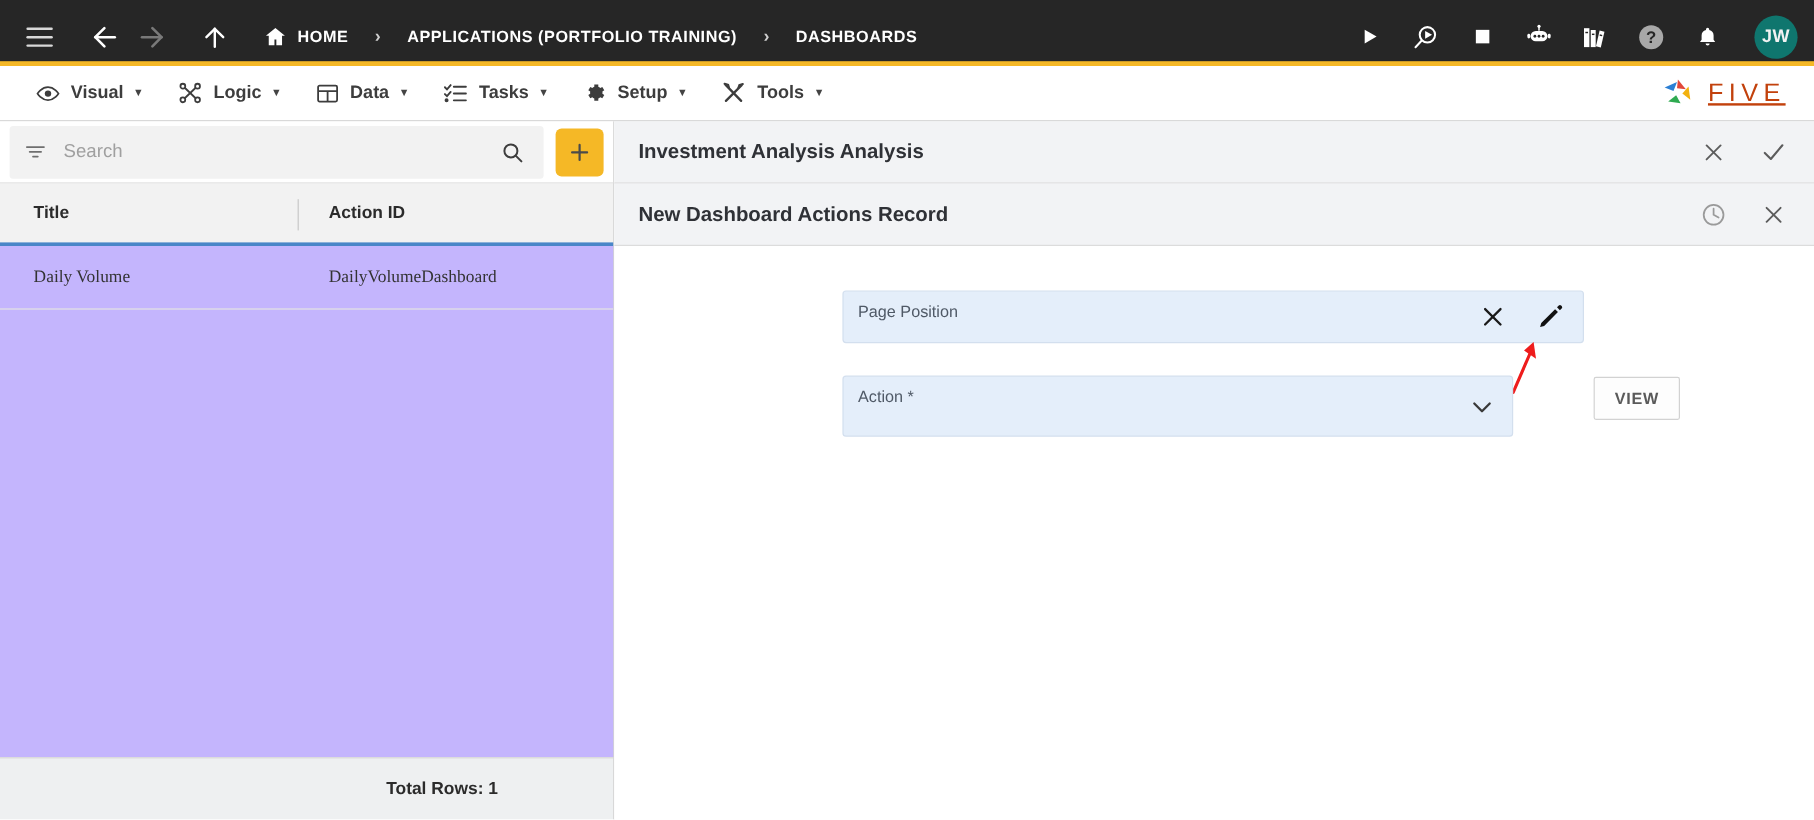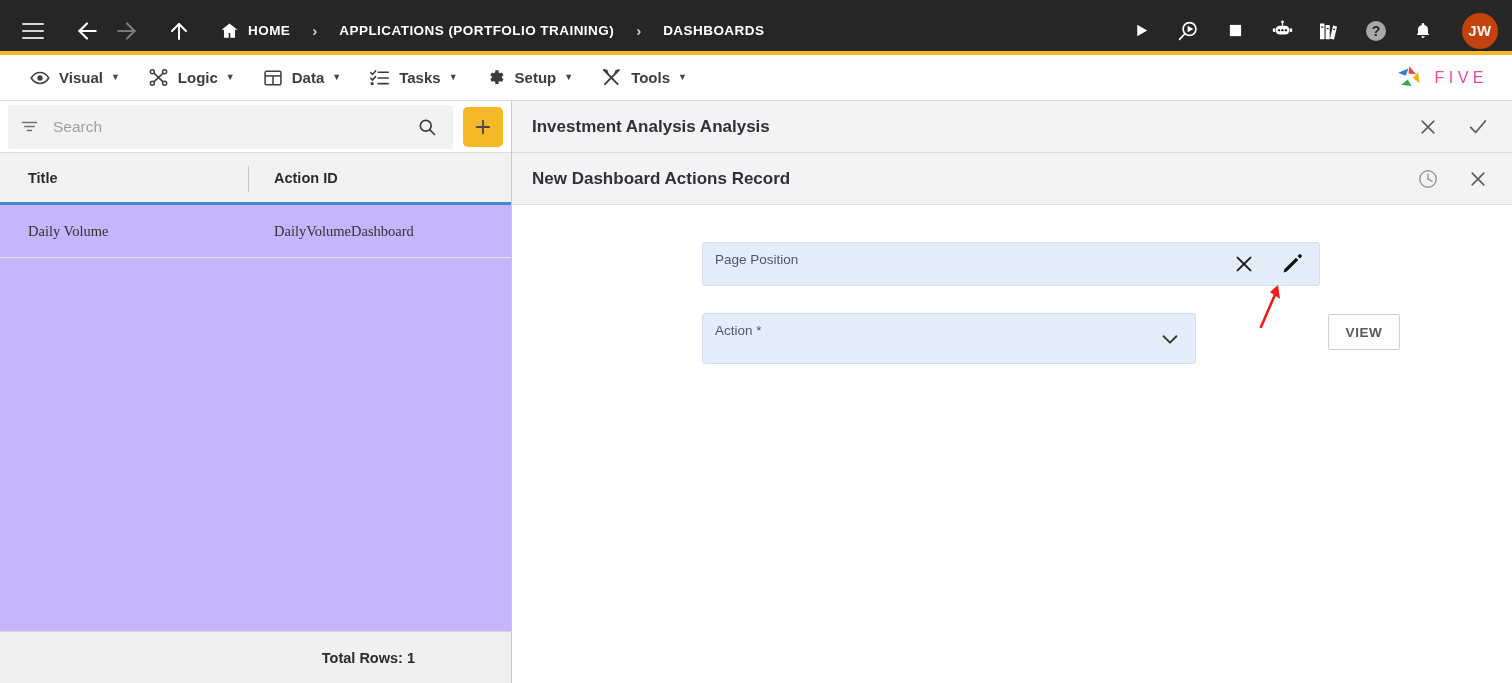--- a/index.html
+++ b/index.html
@@ -48,21 +48,21 @@
   .crumb-item { color: #ffffff; font-size: 13.5px; font-weight: 700; letter-spacing: .45px; white-space: nowrap; }
 
   .tb-right { margin-left: auto; display: flex; align-items: center; gap: 19px; }
   .tb-btn {
     width: 28px; height: 28px;
     display: flex; align-items: center; justify-content: center;
     color: #fff; cursor: pointer;
   }
   .avatar {
     width: 36px; height: 36px; border-radius: 50%;
-    background: #c2410c; color: #f2f2f2;
+    background: #0f766e; color: #f2f2f2;
     display: flex; align-items: center; justify-content: center;
     font-size: 15px; font-weight: 600; letter-spacing: .4px;
     margin-left: 6px; cursor: pointer;
   }
 
   
   .menubar {
     height: 46px;
     background: #ffffff;
     border-bottom: 1px solid #d9d9d9;
@@ -82,22 +82,23 @@
     margin-left: 9px; color: #3d3d3d;
   }
   .menu-item .caret {
     margin-left: 8px; font-size: 9px; color: #444; line-height: 1;
   }
   .logo {
     position: absolute; right: 24px; top: 50%; transform: translateY(-50%);
     display: flex; align-items: center; gap: 9px;
   }
   .logo-text {
-    font-size: 16px; letter-spacing: 4.5px; color: #ec4899;
+    font-size: 21px; letter-spacing: 4.5px; color: #c2410c;
     font-weight: 400;
+    text-decoration: underline;
   }
 
   
   .body-wrap { display: flex; height: calc(683px - 55px - 46px); }
 
   
   .left-panel {
     width: 512px;
     border-right: 1px solid #c9c9c9;
     display: flex; flex-direction: column;
@@ -500,21 +501,21 @@
             </svg>
           </span>
         </div>
       </div>
 
       <svg class="annot-arrow" style="left:735px; top:78px;" width="40" height="48" viewBox="0 0 40 48">
         <line x1="14" y1="44" x2="30" y2="7" stroke="#ee1c1c" stroke-width="2.6" stroke-linecap="round"></line>
         <polygon points="31,2 33,16 23,9" fill="#ee1c1c"></polygon>
       </svg>
 
-      <div class="field" style="left:190px; top:108px; width:494px; height:51px;">
+      <div class="field" style="left:190px; top:108px; width:559px; height:51px;">
         <span class="field-label">Action *</span>
         <div class="field-icons">
           <span class="fld-icon">
             <svg width="22" height="22" viewBox="0 0 24 24" fill="none" stroke="#3a3a3a" stroke-width="2.1" stroke-linecap="round" stroke-linejoin="round">
               <polyline points="5,9 12,16 19,9"></polyline>
             </svg>
           </span>
         </div>
       </div>
 

